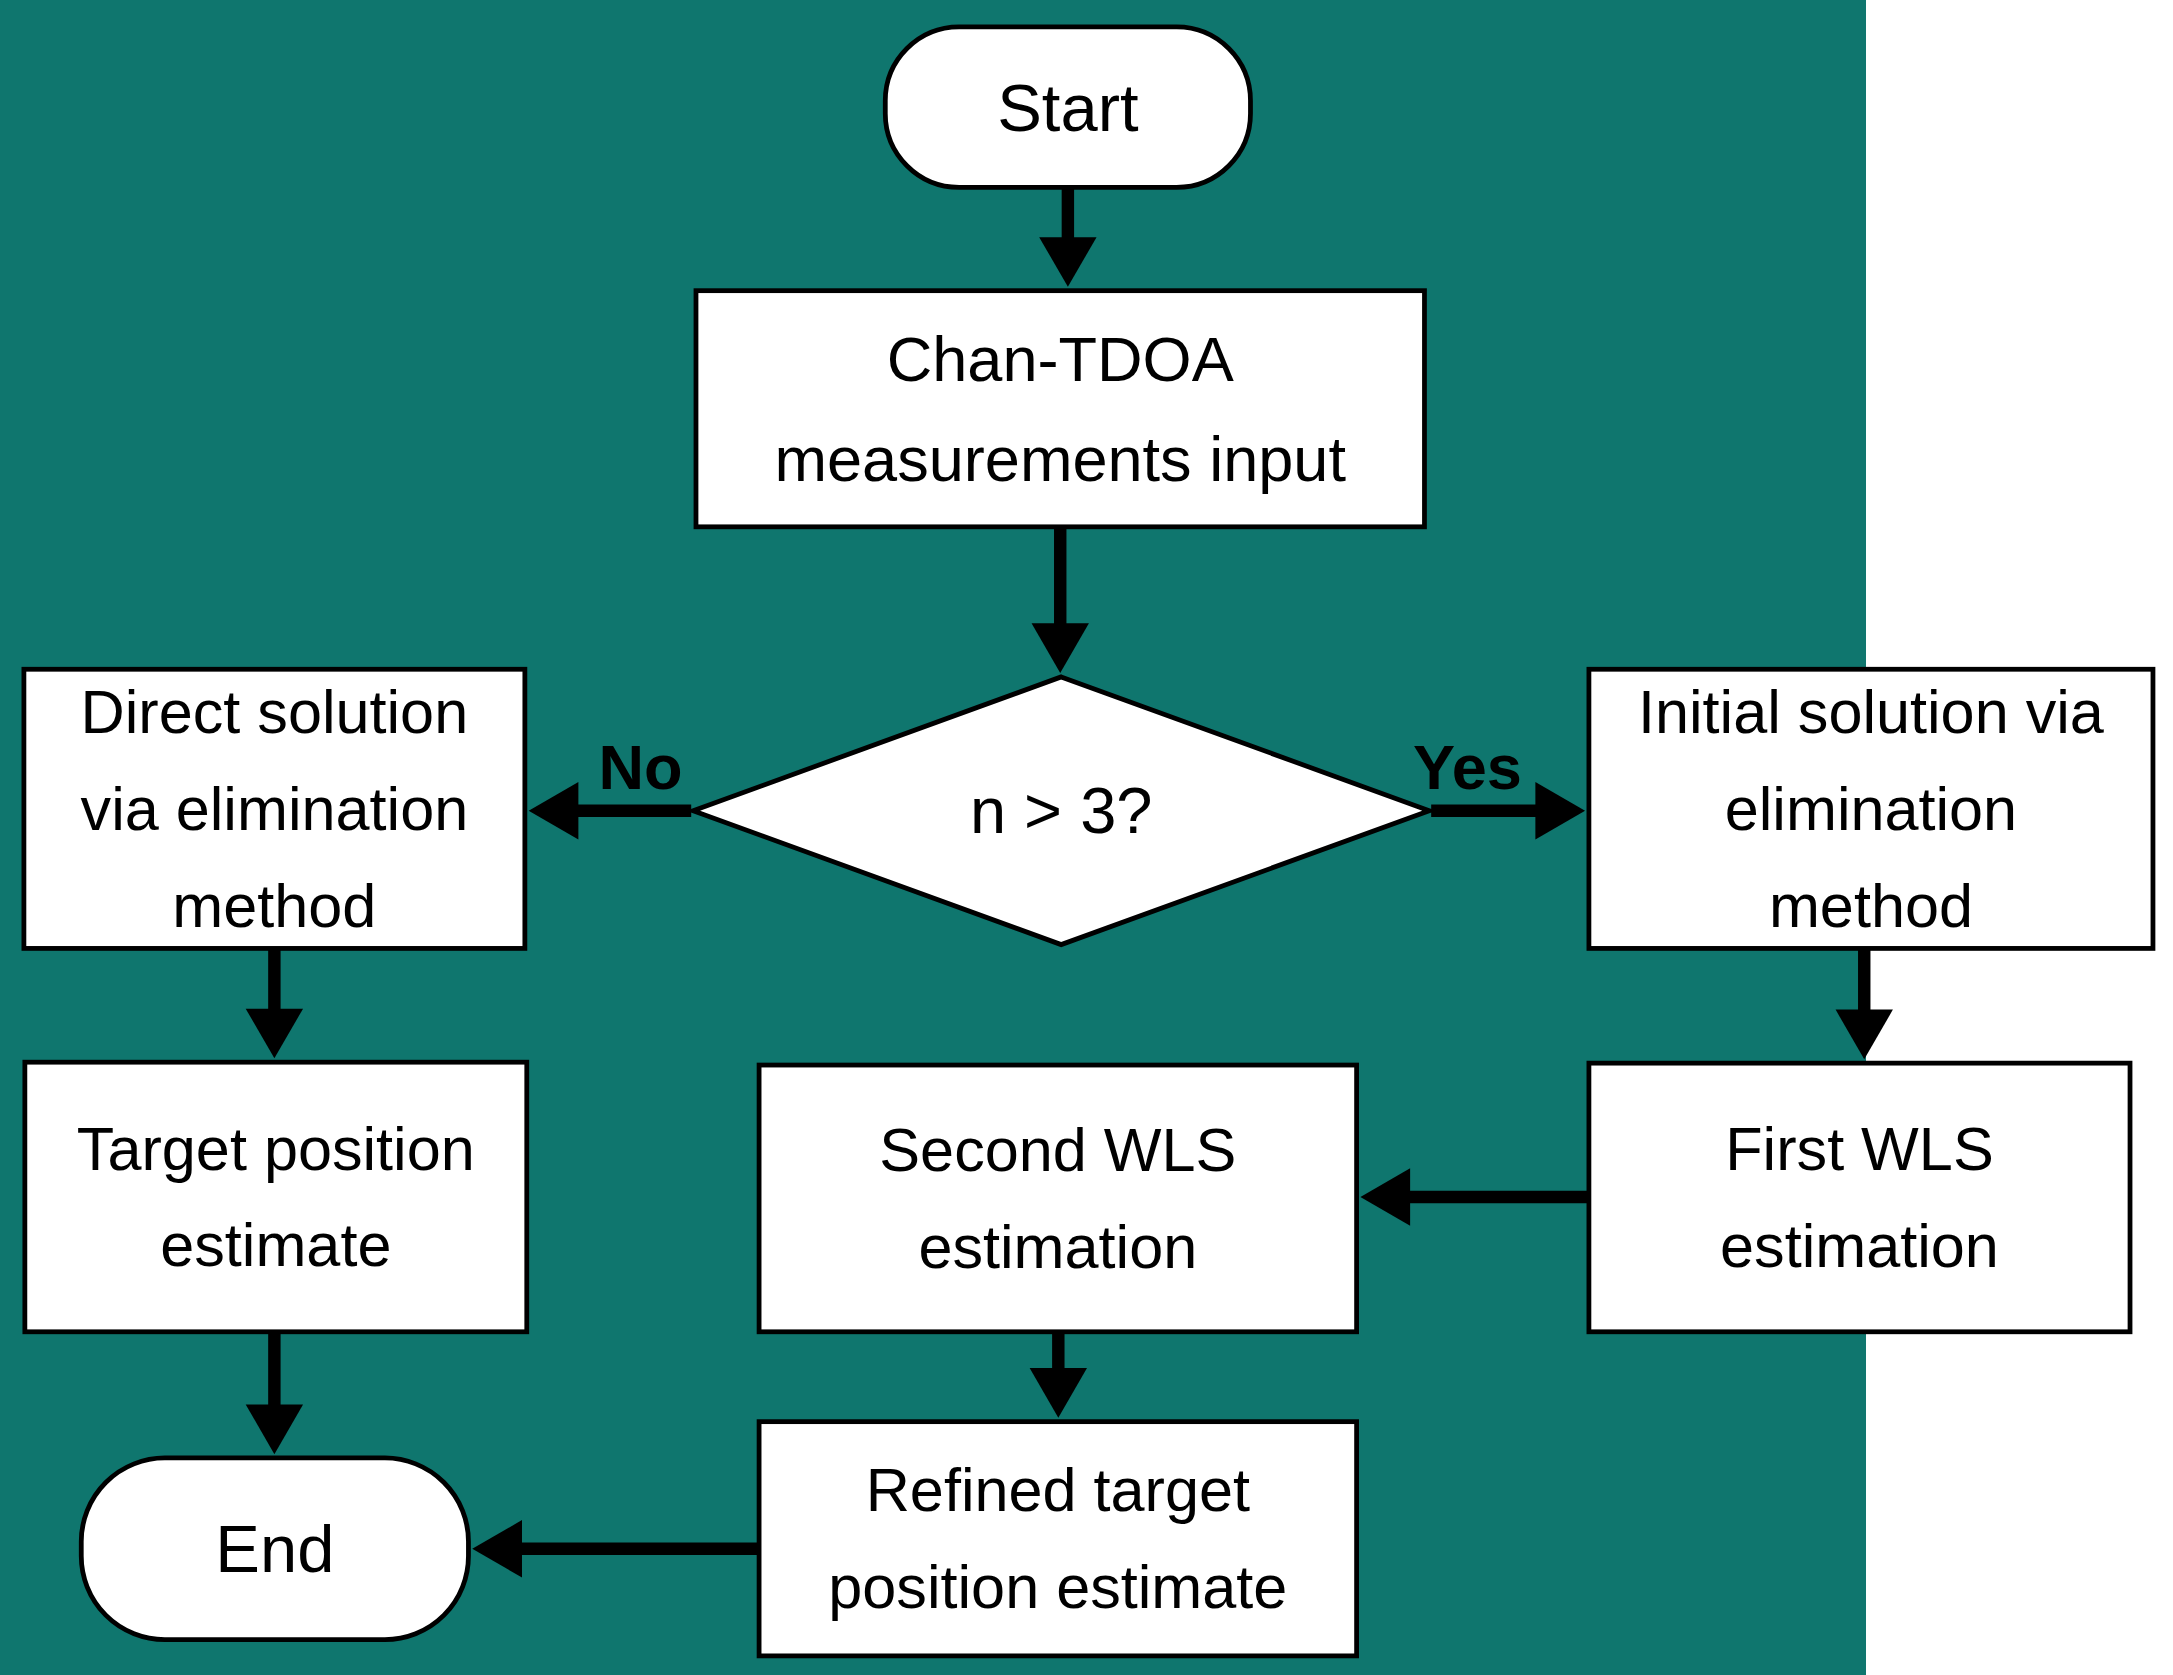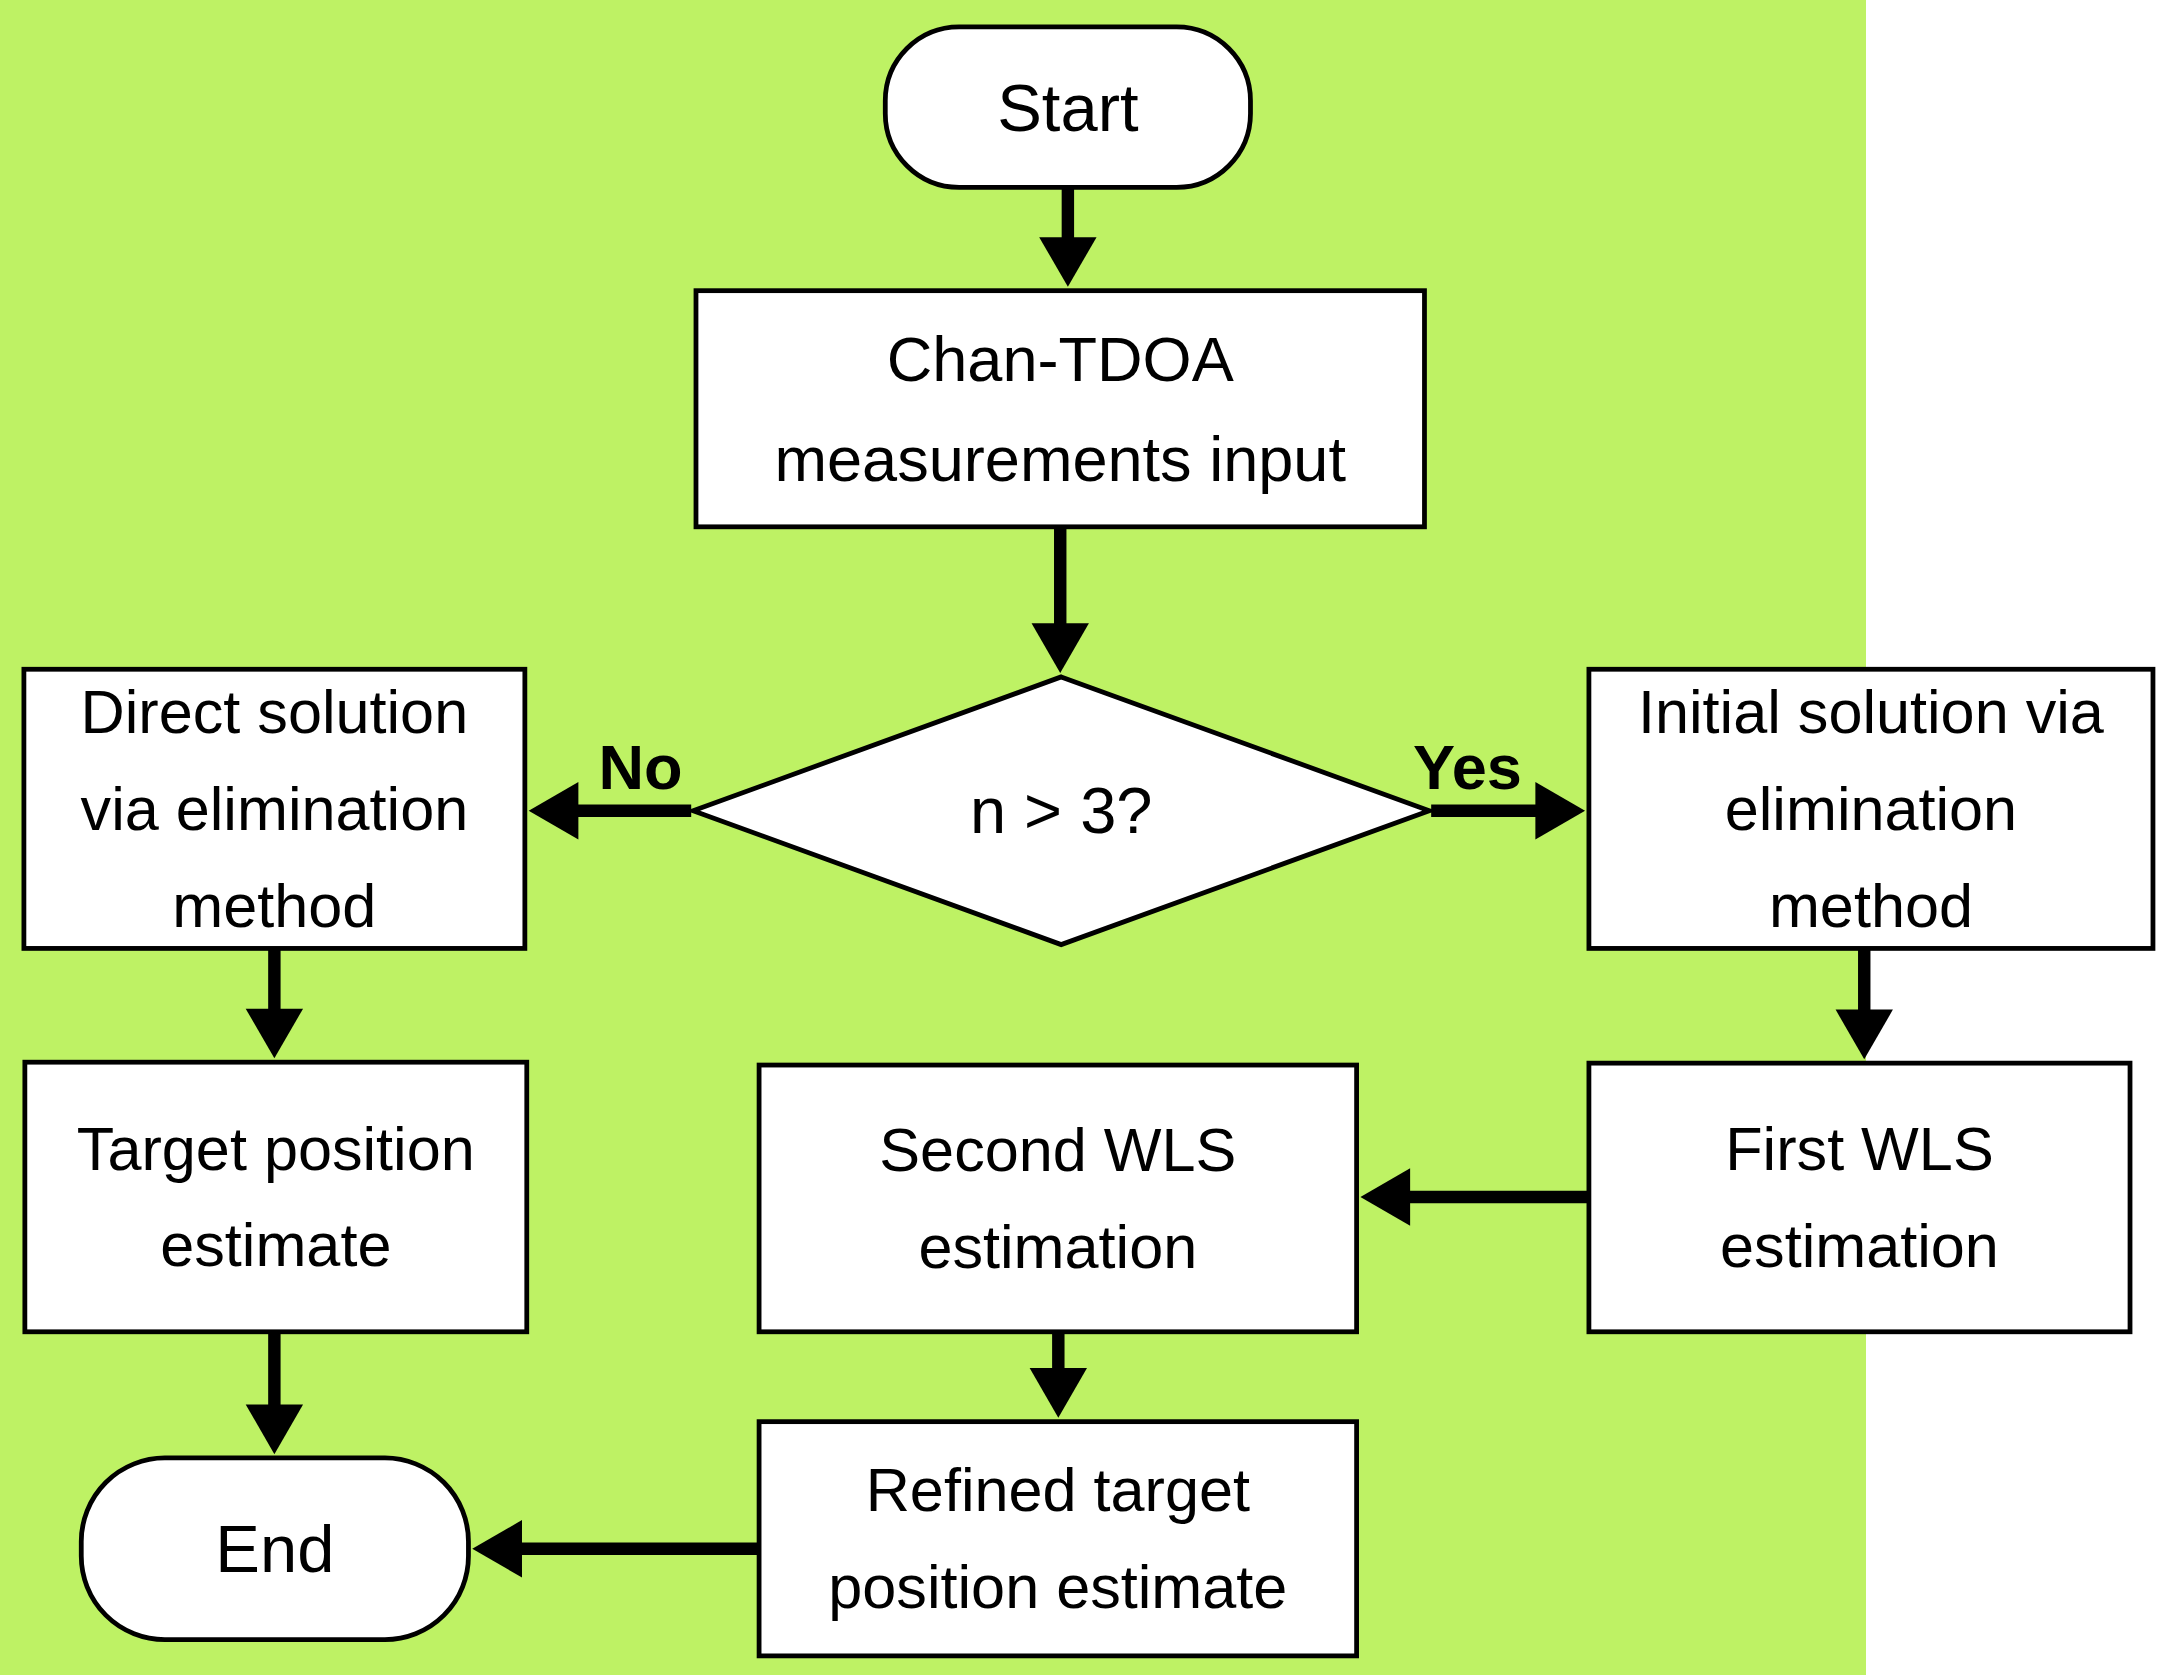--- a/index.html
+++ b/index.html
@@ -4,21 +4,21 @@
 <style>
   html, body {
     margin: 0;
     padding: 0;
     background: #ffffff;
   }
   .stage {
     position: relative;
     width: 1866px;
     height: 1676px;
-    background: #bef264;
+    background: #0f766e;
     font-family: "Liberation Sans", sans-serif;
   }
   svg.flowchart {
     display: block;
     width: 2174px;
     height: 1676px;
   }
   svg.flowchart text {
     font-family: "Liberation Sans", sans-serif;
     fill: #000000;

